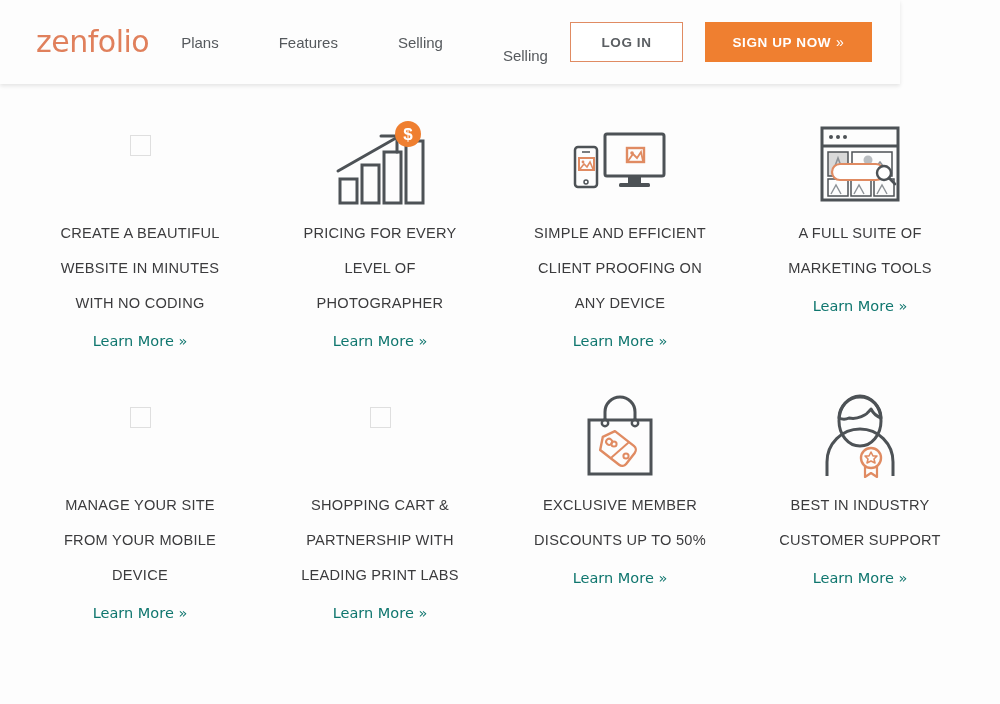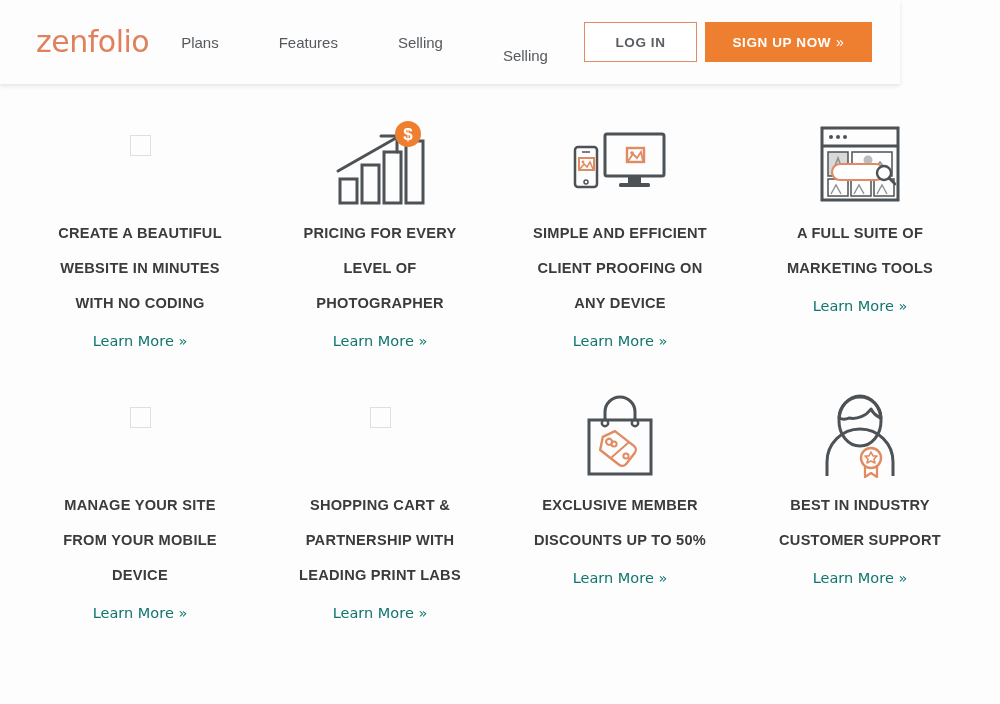--- a/index.html
+++ b/index.html
@@ -85,21 +85,21 @@
     border: none;
     background: #ef7f30;
     color: #ffffff;
     font-size: 13.5px;
     font-weight: 700;
     letter-spacing: 0.6px;
     display: flex;
     align-items: center;
     justify-content: center;
     gap: 5px;
-    margin-left: 8px;
+    margin-left: 22px;
     cursor: pointer;
     font-family: "Liberation Sans", sans-serif;
   }
 
   .btn-signup .chev { font-size: 14px; font-weight: 400; }
 
   
   .features {
     display: grid;
     grid-template-columns: repeat(4, 240px);
@@ -135,21 +135,21 @@
 
   .broken-img {
     width: 21px;
     height: 21px;
     border: 1px solid #dfdfdf;
     background: #fdfdfd;
   }
 
   .feature-title {
     font-size: 14.6px;
-    font-weight: 700;
+    font-weight: 400;
     color: #3b3b3d;
     letter-spacing: 0.25px;
     text-align: center;
     line-height: 35px;
     text-transform: uppercase;
     margin: 0;
   }
 
   .learn-more {
     display: inline-block;

